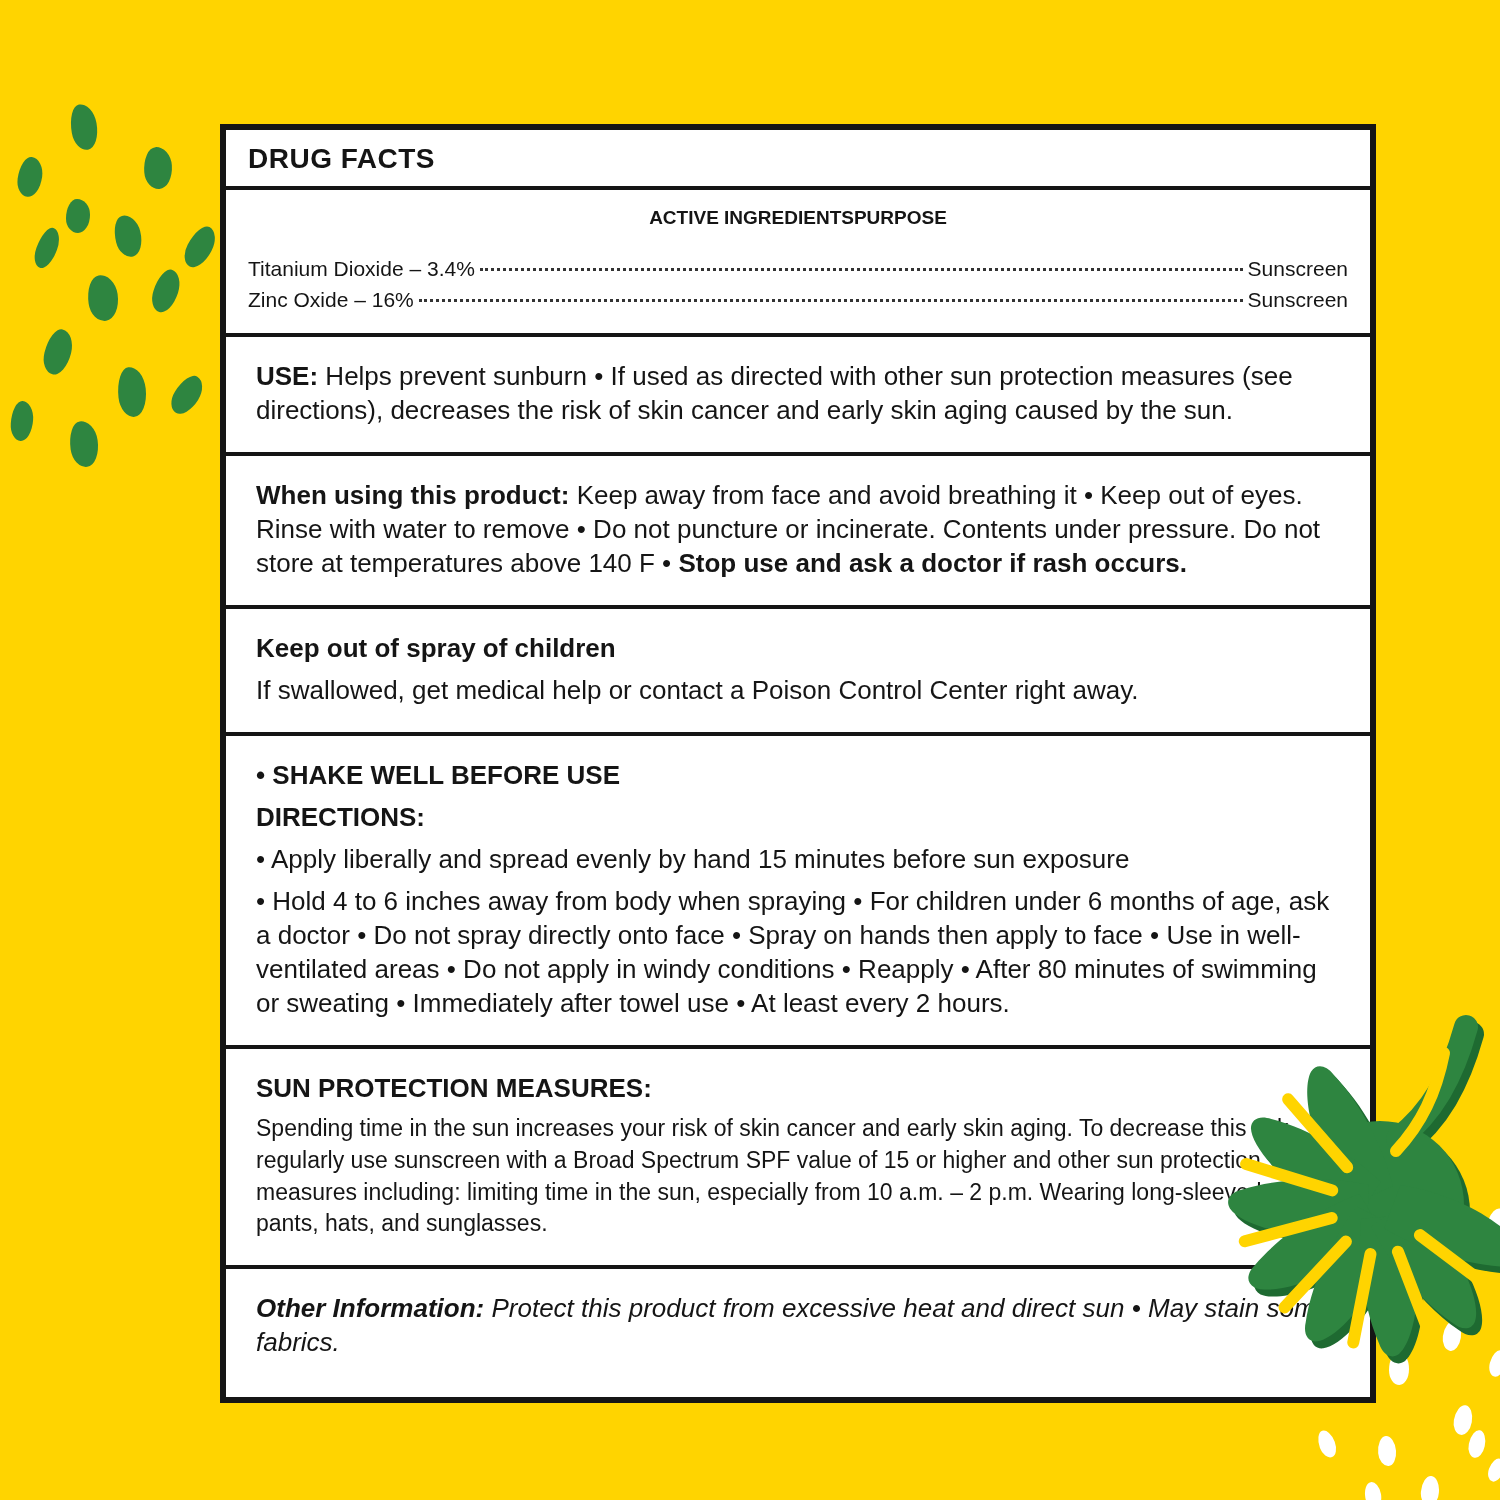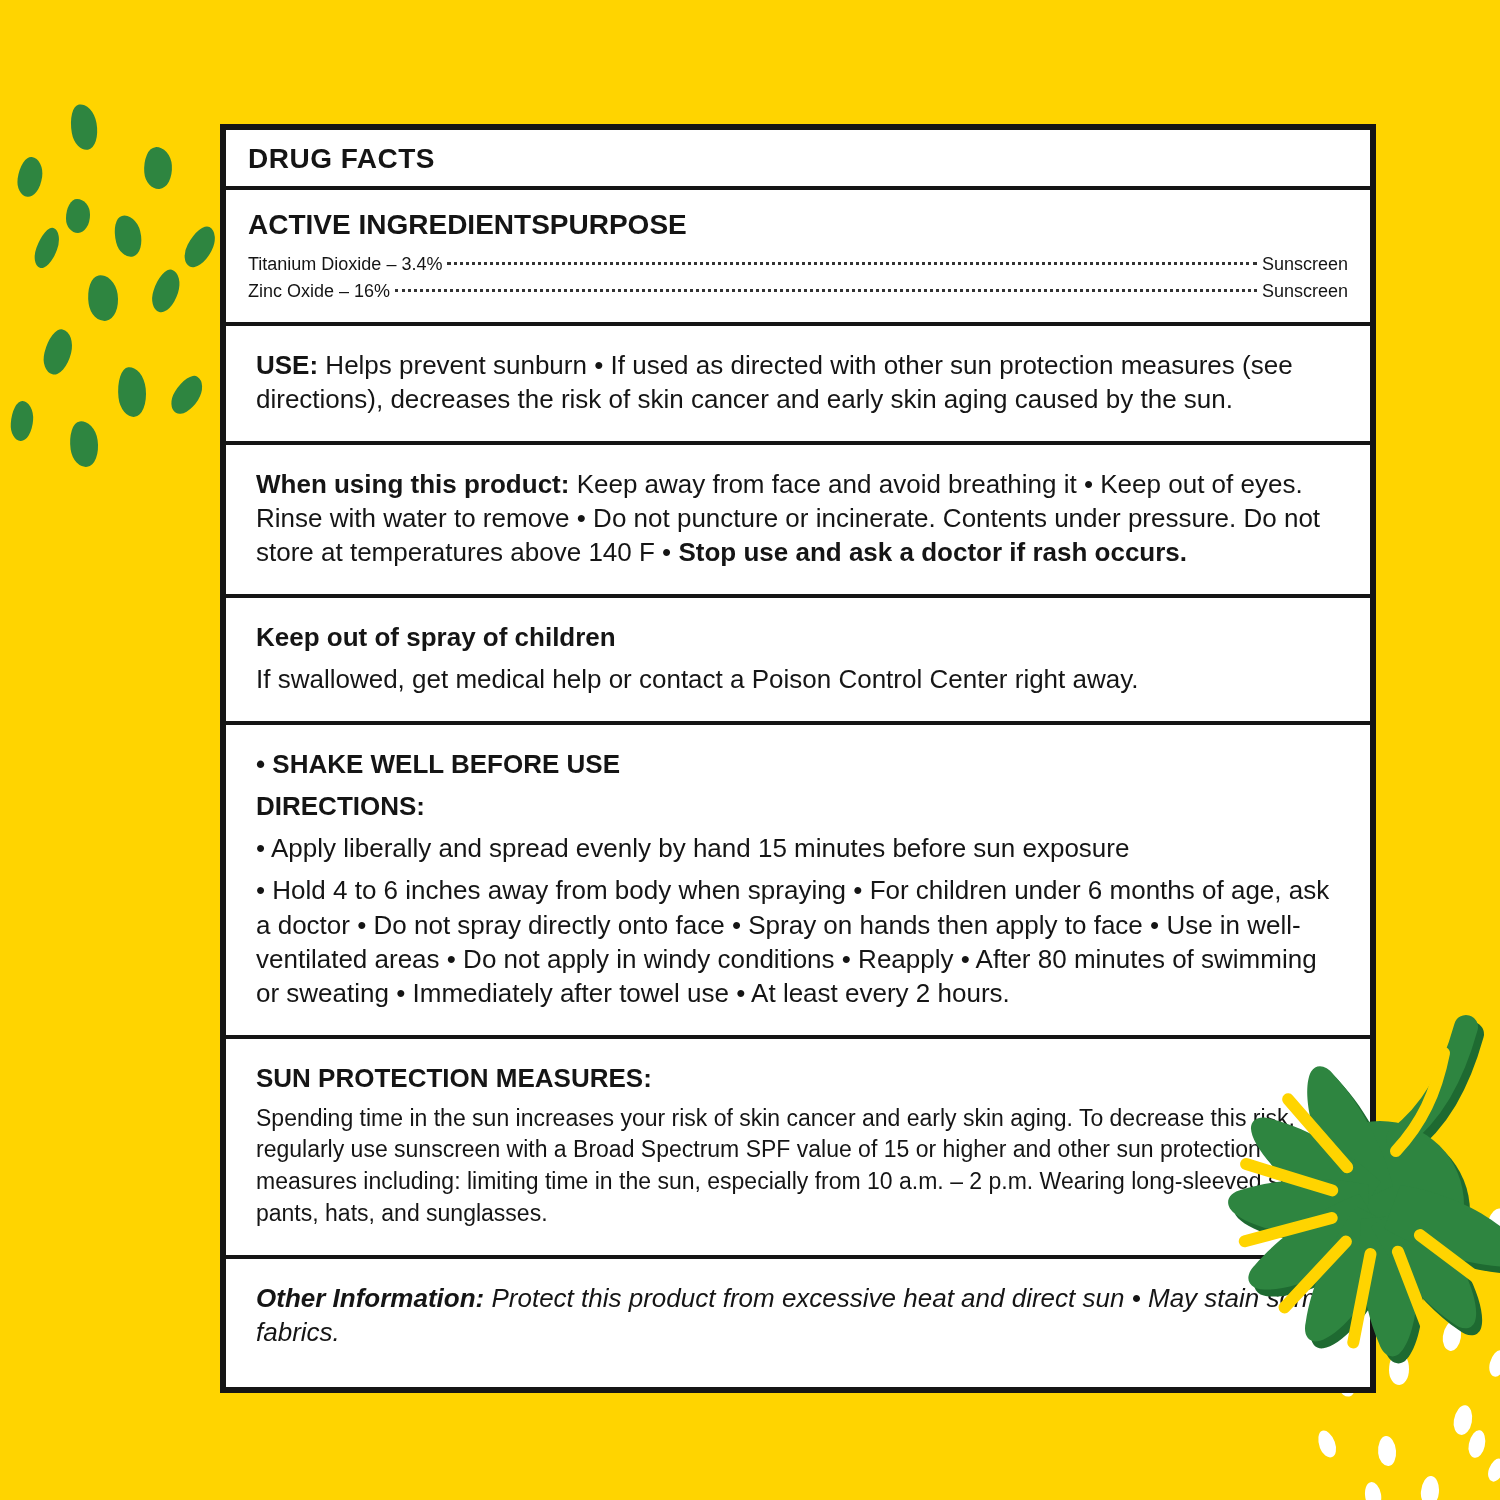--- a/index.html
+++ b/index.html
@@ -33,22 +33,22 @@
     box-sizing:border-box;
     z-index:3;
   }
   .sec{border-top:4px solid var(--ink,#151515);padding:14px 22px 17px;}
   .sec:first-child{border-top:none;padding:13px 22px 11px;}
   .sec:last-child{padding-bottom:30px;font-style:italic;}
   .title{font-size:28px;font-weight:bold;letter-spacing:.5px;margin:0;}
   p{margin:8px;font-size:26px;line-height:1.31;}
   .b{font-weight:bold;}
   strong{font-weight:bold;}
-  .row{display:flex;align-items:baseline;font-size:18px;line-height:1.5;}
-  .row.head{font-weight:bold;font-size:28px;justify-content:flex-start;margin-bottom:5px;}
+  .row{display:flex;align-items:baseline;font-size:21px;line-height:1.5;}
+  .row.head{font-weight:bold;font-size:19px;justify-content:center;margin-bottom:20px;}
   .leader{
     flex:1;
     border-bottom:3px dotted #333;
     margin:0 5px;
     position:relative;top:-5px;
     min-width:30px;
   }
   .sun-body{font-size:23px;line-height:1.38;}
   
   .leaf{position:absolute;left:1150px;top:975px;z-index:4;}

